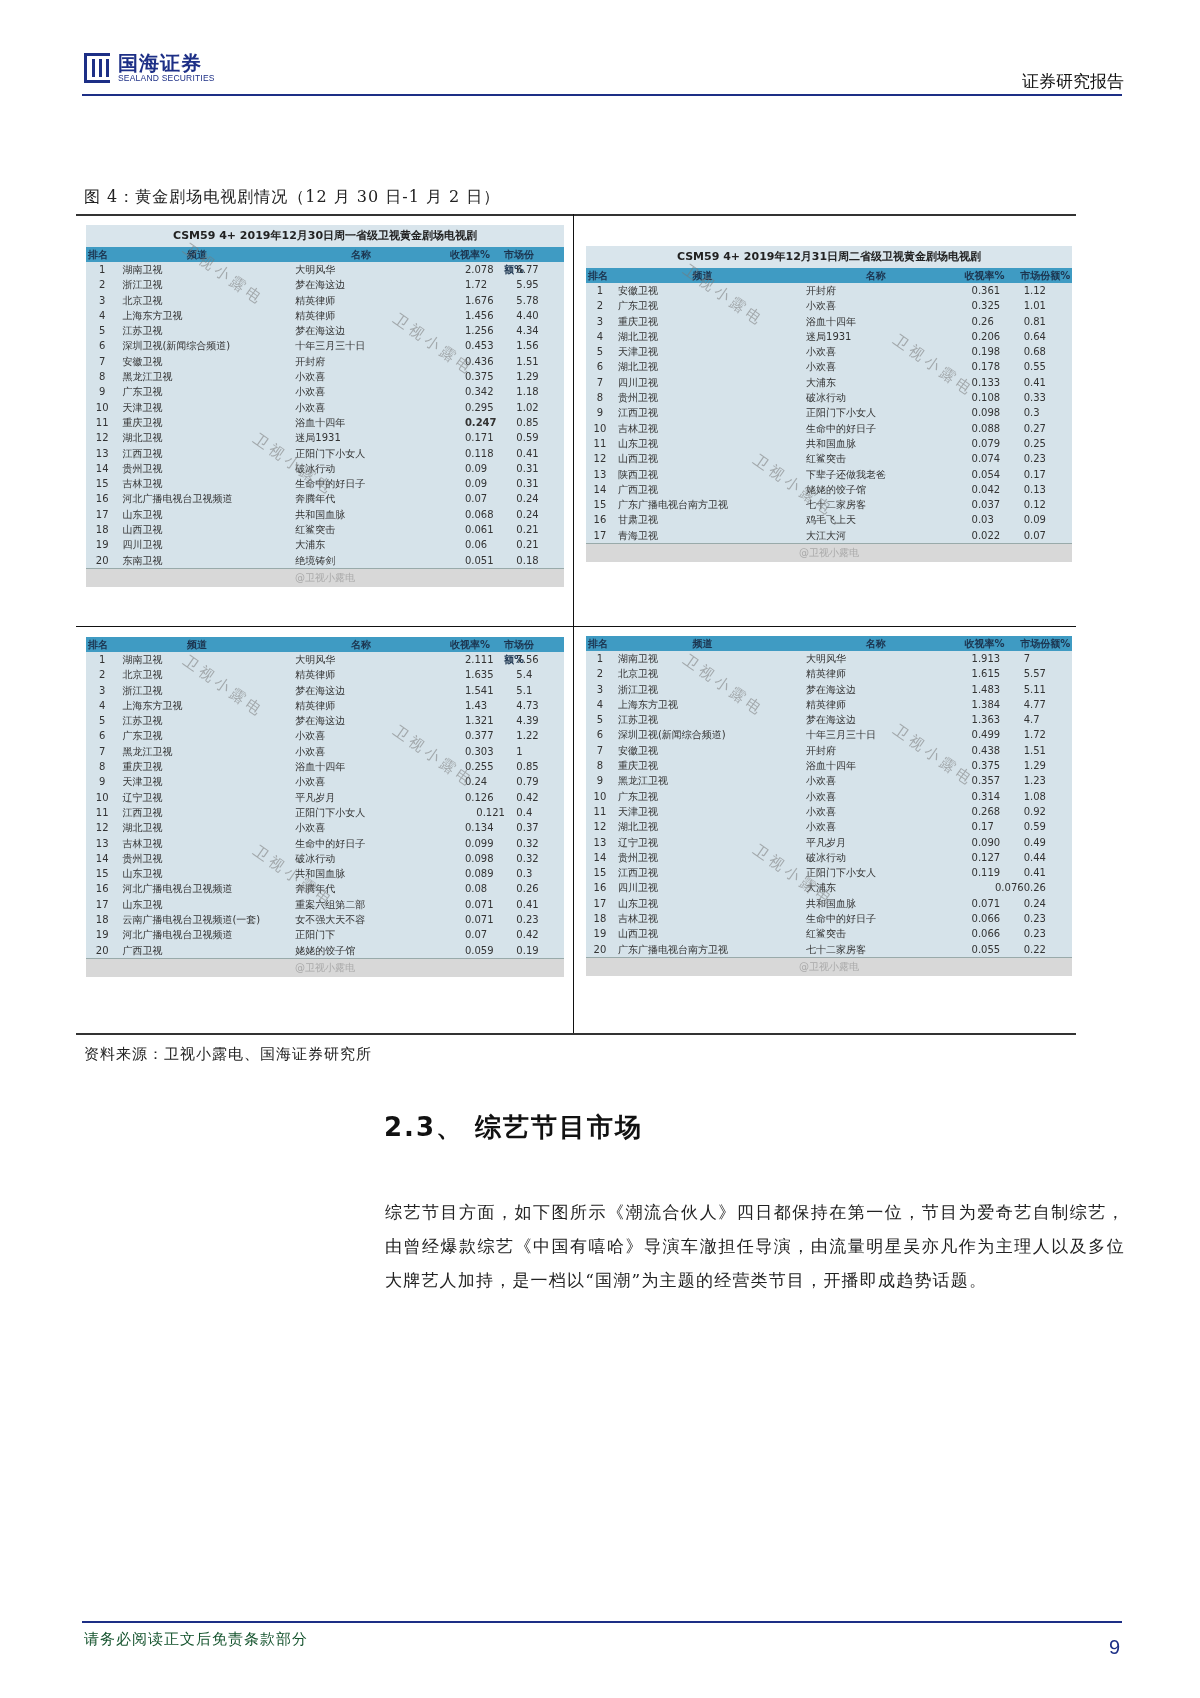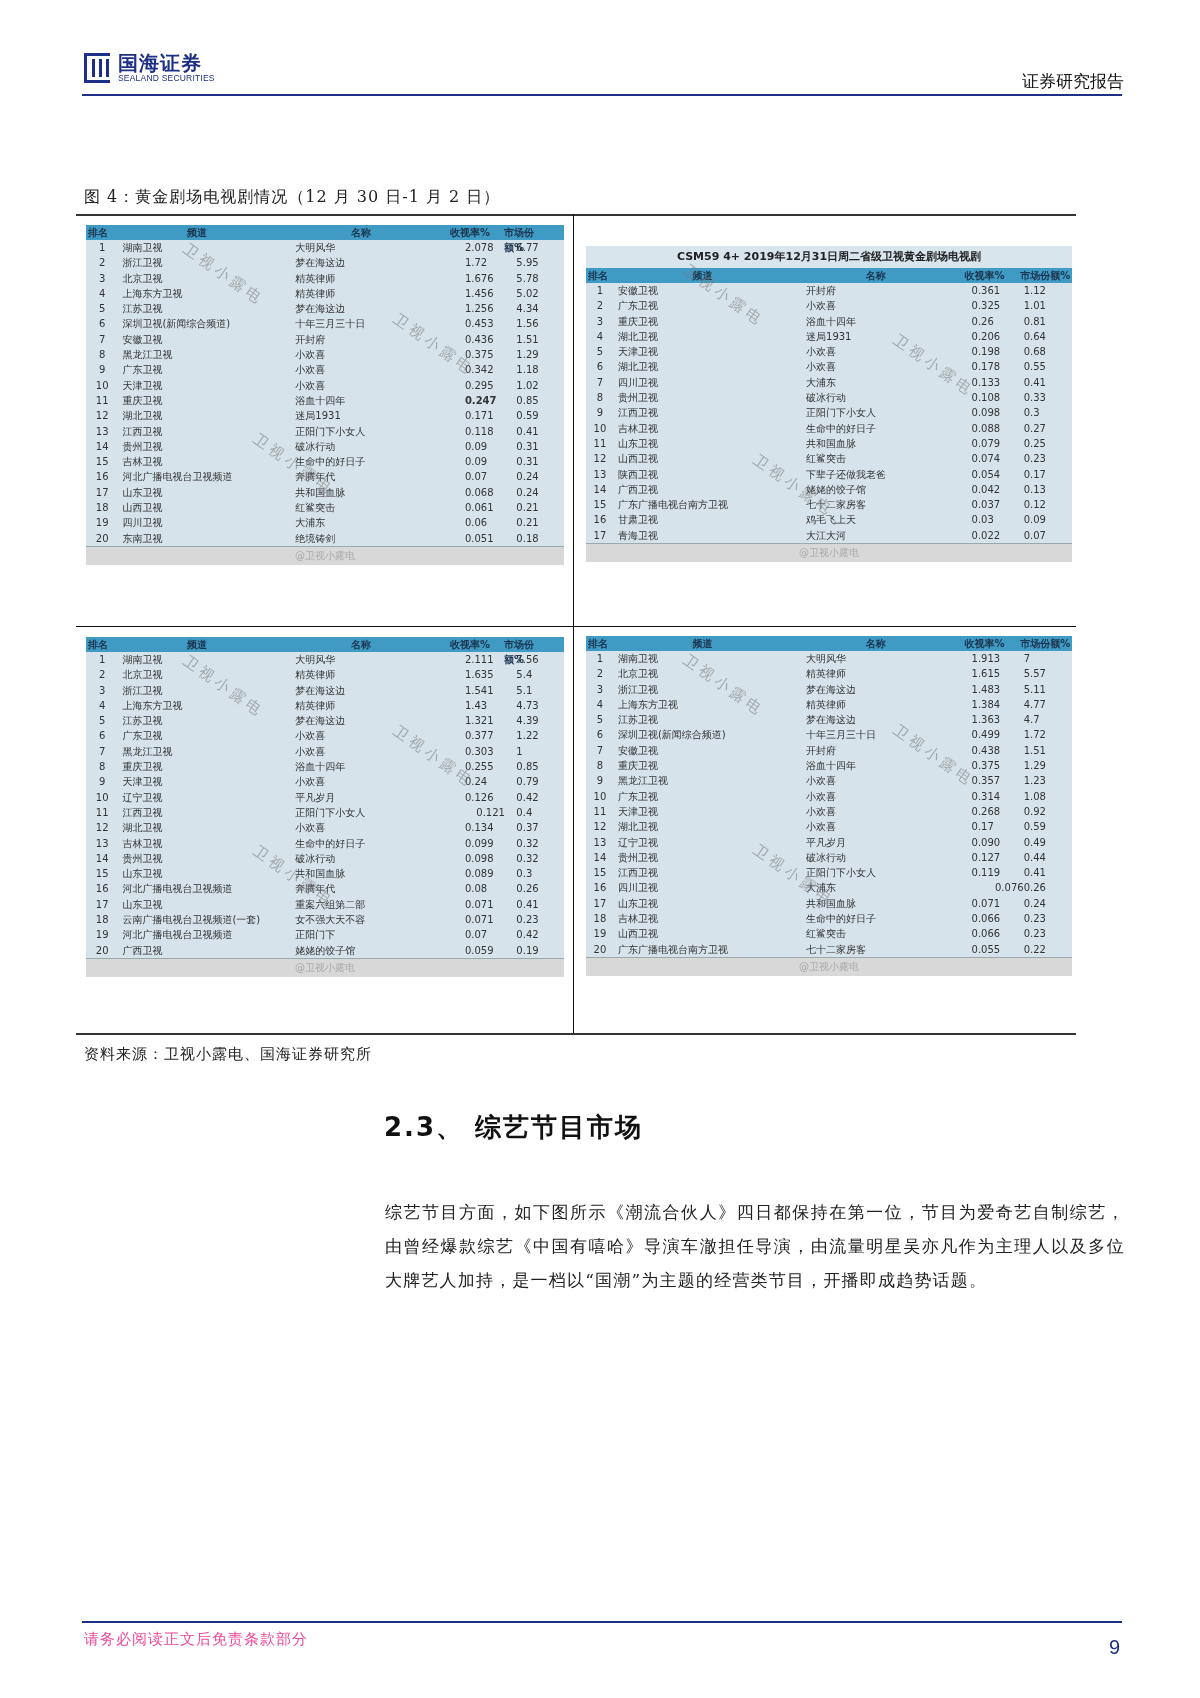--- a/index.html
+++ b/index.html
@@ -21,21 +21,21 @@
   
   .rtab{position:absolute;background:#d6e3ea;font-family:"DejaVu Sans","Liberation Sans",sans-serif;color:#333;}
   .rtab .ttl{text-align:center;font-weight:bold;font-size:11px;color:#222;height:22px;line-height:22px;background:#d9e5ec;}
   .rtab .hdr{display:flex;background:#3f9bc3;color:#1c3550;font-weight:bold;font-size:10px;height:15px;line-height:15px;}
   .rtab .row{display:flex;font-size:10px;height:15.3px;line-height:15.3px;color:#333;}
   .rtab .foot{height:18px;background:#d8d8d8;border-top:1px solid #9aa;text-align:center;font-size:10px;color:#aaa;line-height:18px;}
   .src{left:84px;top:1045px;font-size:15px;color:#222;letter-spacing:1px;}
   .sec-title{left:384px;top:1110px;font-family:"DejaVu Sans","Liberation Sans",sans-serif;font-weight:bold;font-size:26px;color:#111;letter-spacing:2px;}
   .body-text{left:385px;top:1195px;width:740px;font-size:17px;line-height:34px;color:#222;letter-spacing:1.2px;text-align:justify;}
   .footer-line{left:82px;width:1040px;top:1621px;height:2px;background:#1d2f86;}
-  .footer-left{left:84px;top:1630px;font-size:15px;color:#ec4899;letter-spacing:1px;}
+  .footer-left{left:84px;top:1630px;font-size:15px;color:#14532d;letter-spacing:1px;}
   .page-num{right:80px;top:1636px;font-family:"Liberation Sans",sans-serif;font-size:20px;color:#1d2f86;}
   .wm{position:absolute;font-size:15px;color:rgba(120,120,120,0.55);transform:rotate(35deg);font-family:"DejaVu Sans",sans-serif;pointer-events:none;letter-spacing:4px;}
 </style>
 </head>
 <body>
 
 <div class="abs logo">
   <div class="logo-mark">
     <span style="left:0;top:0;width:26px;height:3px;"></span>
     <span style="left:0;top:0;width:3px;height:30px;"></span>
@@ -53,20 +53,21 @@
 <div class="abs header-line"></div>
 
 <div class="abs fig-title">图 4：黄金剧场电视剧情况（12 月 30 日-1 月 2 日）</div>
 <div class="abs frame-top"></div>
 <div class="abs frame-vline"></div>
 <div class="abs frame-hline"></div>
 <div class="abs frame-bot"></div>
 
 <div id="tables-host">
     <div class="rtab" style="left: 86px; top: 225px; width: 478px;">
+      <div class="ttl">CSM59 4+ 2019年12月30日周一省级卫视黄金剧场电视剧</div>
       <div class="hdr">
         <span style="width: 34px; display: inline-block; text-align: left; padding-left: 2px;">排名</span>
         <span style="width: 150px; display: inline-block; text-align: center;">频道</span>
         <span style="width: 178px; display: inline-block; text-align: center;">名称</span>
         <span style="width: 54px; display: inline-block; text-align: left;">收视率%</span>
         <span style="width: 50px; display: inline-block; text-align: left;">市场份额%</span>
       </div>
       <div class="row">
         <span style="width: 34px; display: inline-block; white-space: nowrap; overflow: hidden; text-align: center;">1</span>
         <span style="width: 150px; display: inline-block; white-space: nowrap; overflow: hidden; text-align: left; padding-left: 4px;">湖南卫视</span>
@@ -86,21 +87,21 @@
         <span style="width: 150px; display: inline-block; white-space: nowrap; overflow: hidden; text-align: left; padding-left: 4px;">北京卫视</span>
         <span style="width: 178px; display: inline-block; white-space: nowrap; overflow: hidden; text-align: left; padding-left: 30px;">精英律师</span>
         <span style="width: 54px; display: inline-block; white-space: nowrap; overflow: hidden; text-align: left;">1.676</span>
         <span style="width: 50px; display: inline-block; white-space: nowrap; overflow: hidden; text-align: left;">5.78</span>
       </div>
       <div class="row">
         <span style="width: 34px; display: inline-block; white-space: nowrap; overflow: hidden; text-align: center;">4</span>
         <span style="width: 150px; display: inline-block; white-space: nowrap; overflow: hidden; text-align: left; padding-left: 4px;">上海东方卫视</span>
         <span style="width: 178px; display: inline-block; white-space: nowrap; overflow: hidden; text-align: left; padding-left: 30px;">精英律师</span>
         <span style="width: 54px; display: inline-block; white-space: nowrap; overflow: hidden; text-align: left;">1.456</span>
-        <span style="width: 50px; display: inline-block; white-space: nowrap; overflow: hidden; text-align: left;">5.02</span>
+        <span style="width: 50px; display: inline-block; white-space: nowrap; overflow: hidden; text-align: left;">4.40</span>
       </div>
       <div class="row">
         <span style="width: 34px; display: inline-block; white-space: nowrap; overflow: hidden; text-align: center;">5</span>
         <span style="width: 150px; display: inline-block; white-space: nowrap; overflow: hidden; text-align: left; padding-left: 4px;">江苏卫视</span>
         <span style="width: 178px; display: inline-block; white-space: nowrap; overflow: hidden; text-align: left; padding-left: 30px;">梦在海这边</span>
         <span style="width: 54px; display: inline-block; white-space: nowrap; overflow: hidden; text-align: left;">1.256</span>
         <span style="width: 50px; display: inline-block; white-space: nowrap; overflow: hidden; text-align: left;">4.34</span>
       </div>
       <div class="row">
         <span style="width: 34px; display: inline-block; white-space: nowrap; overflow: hidden; text-align: center;">6</span>

